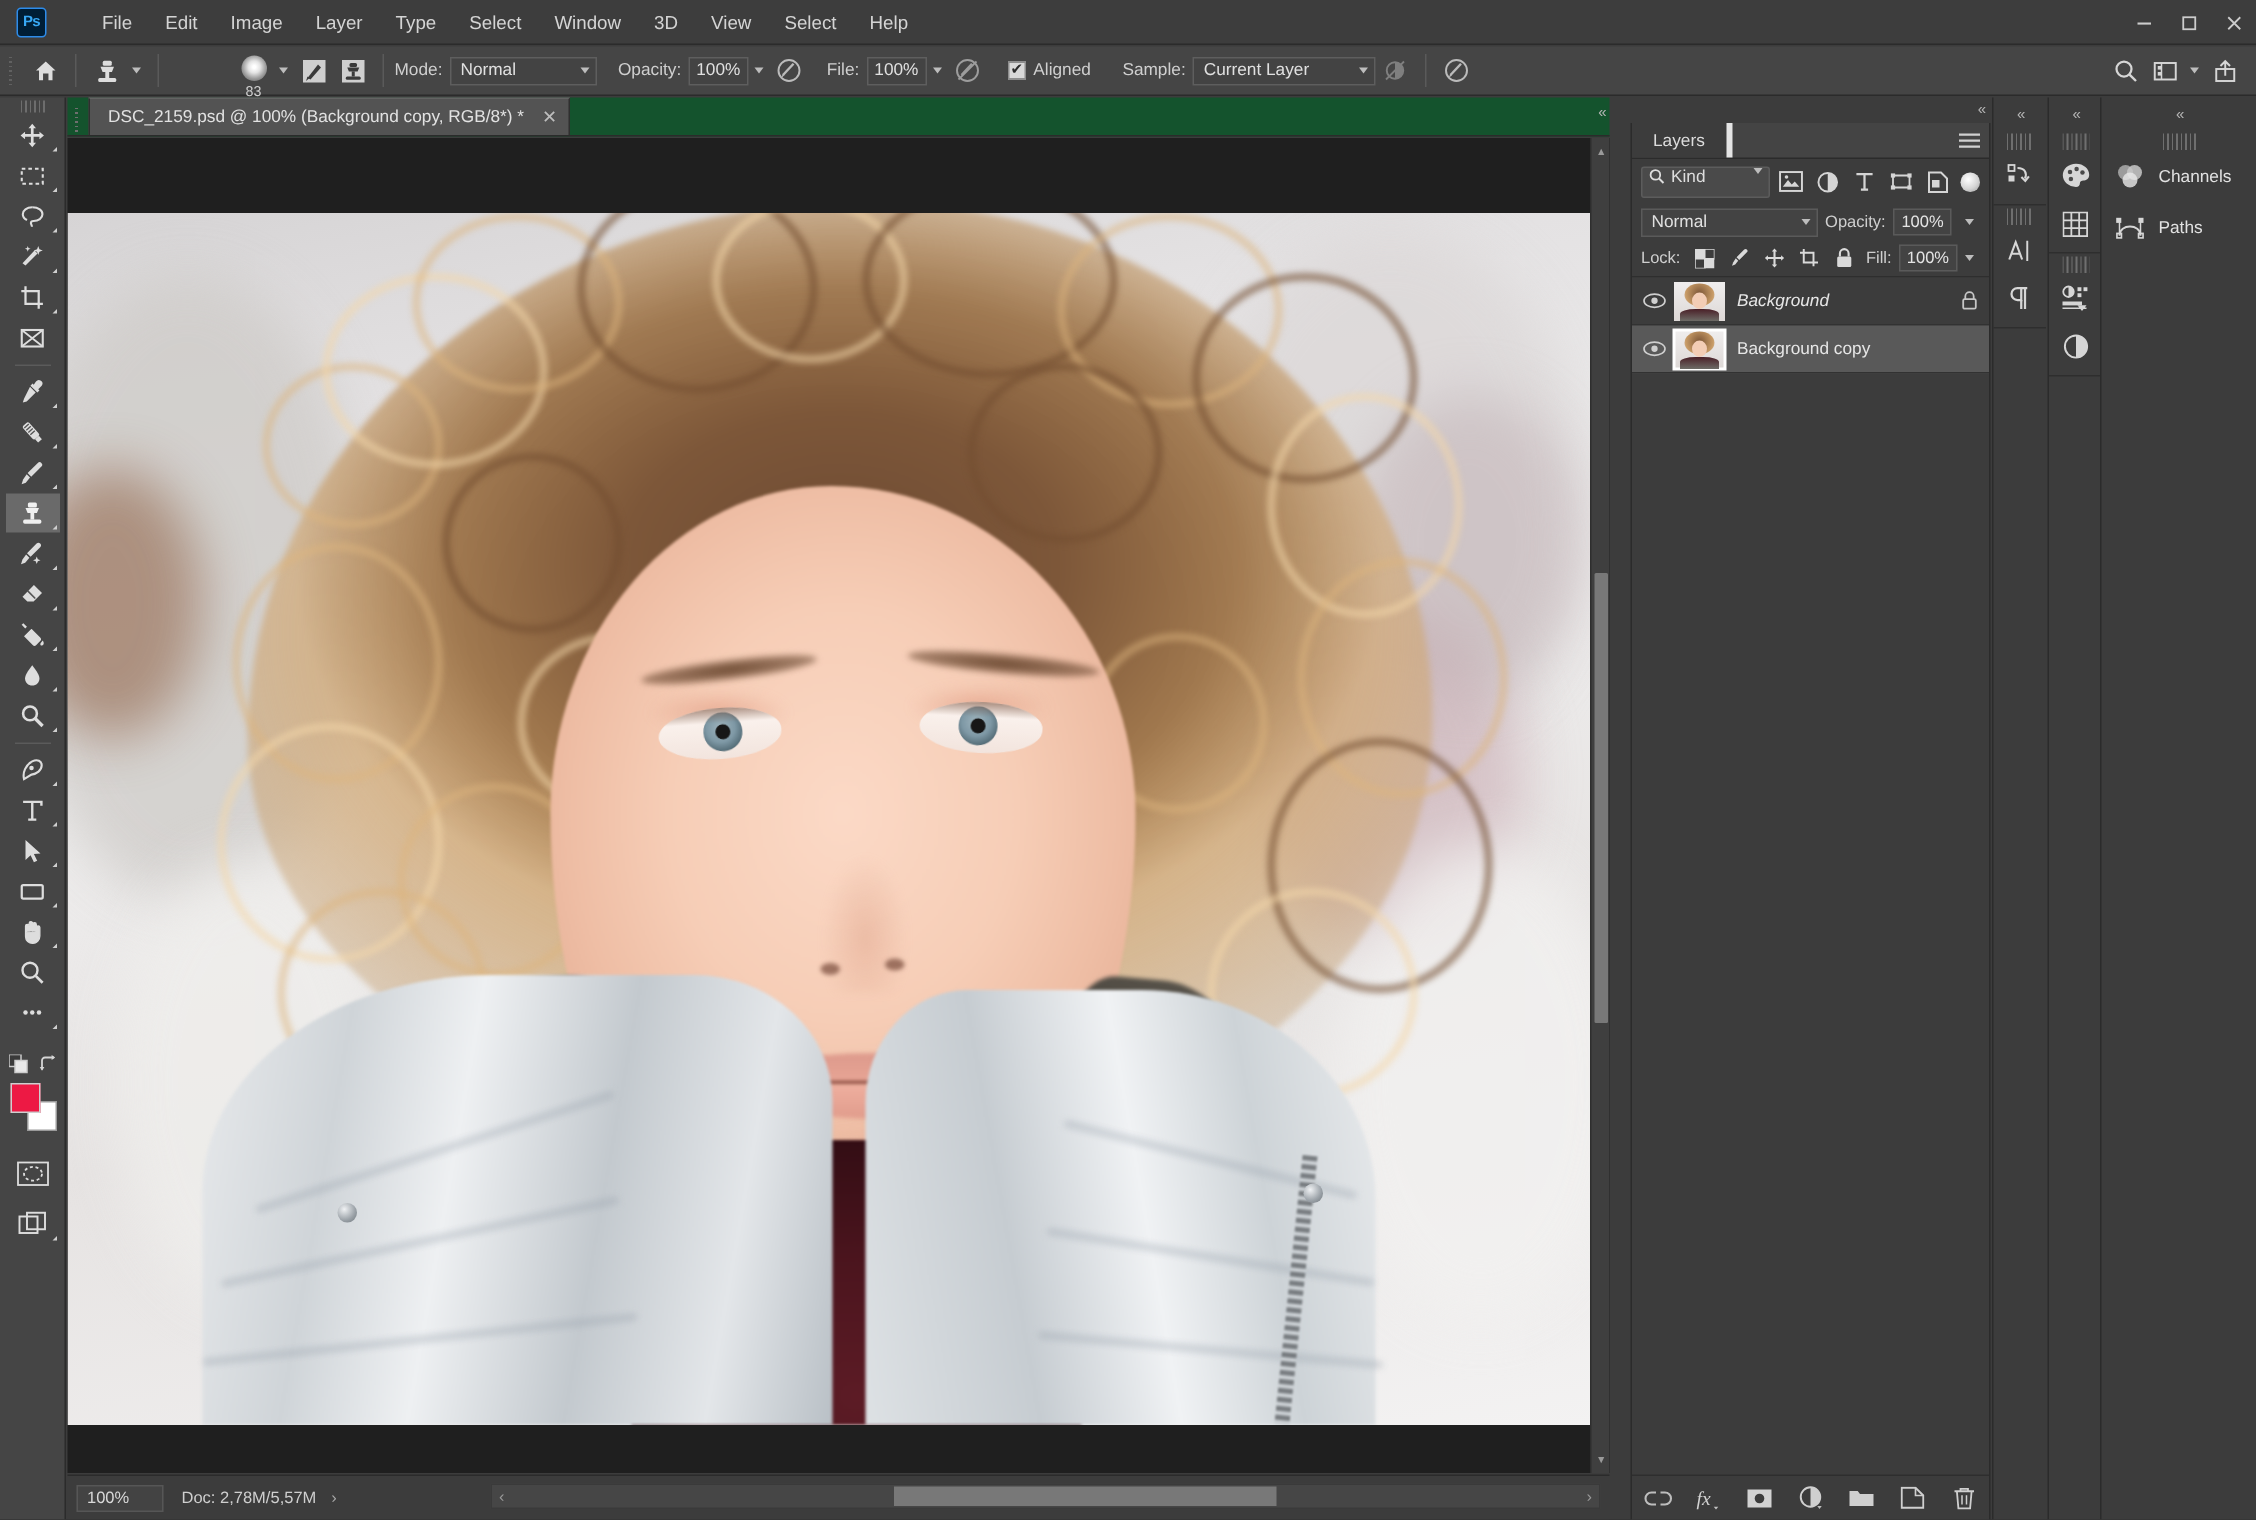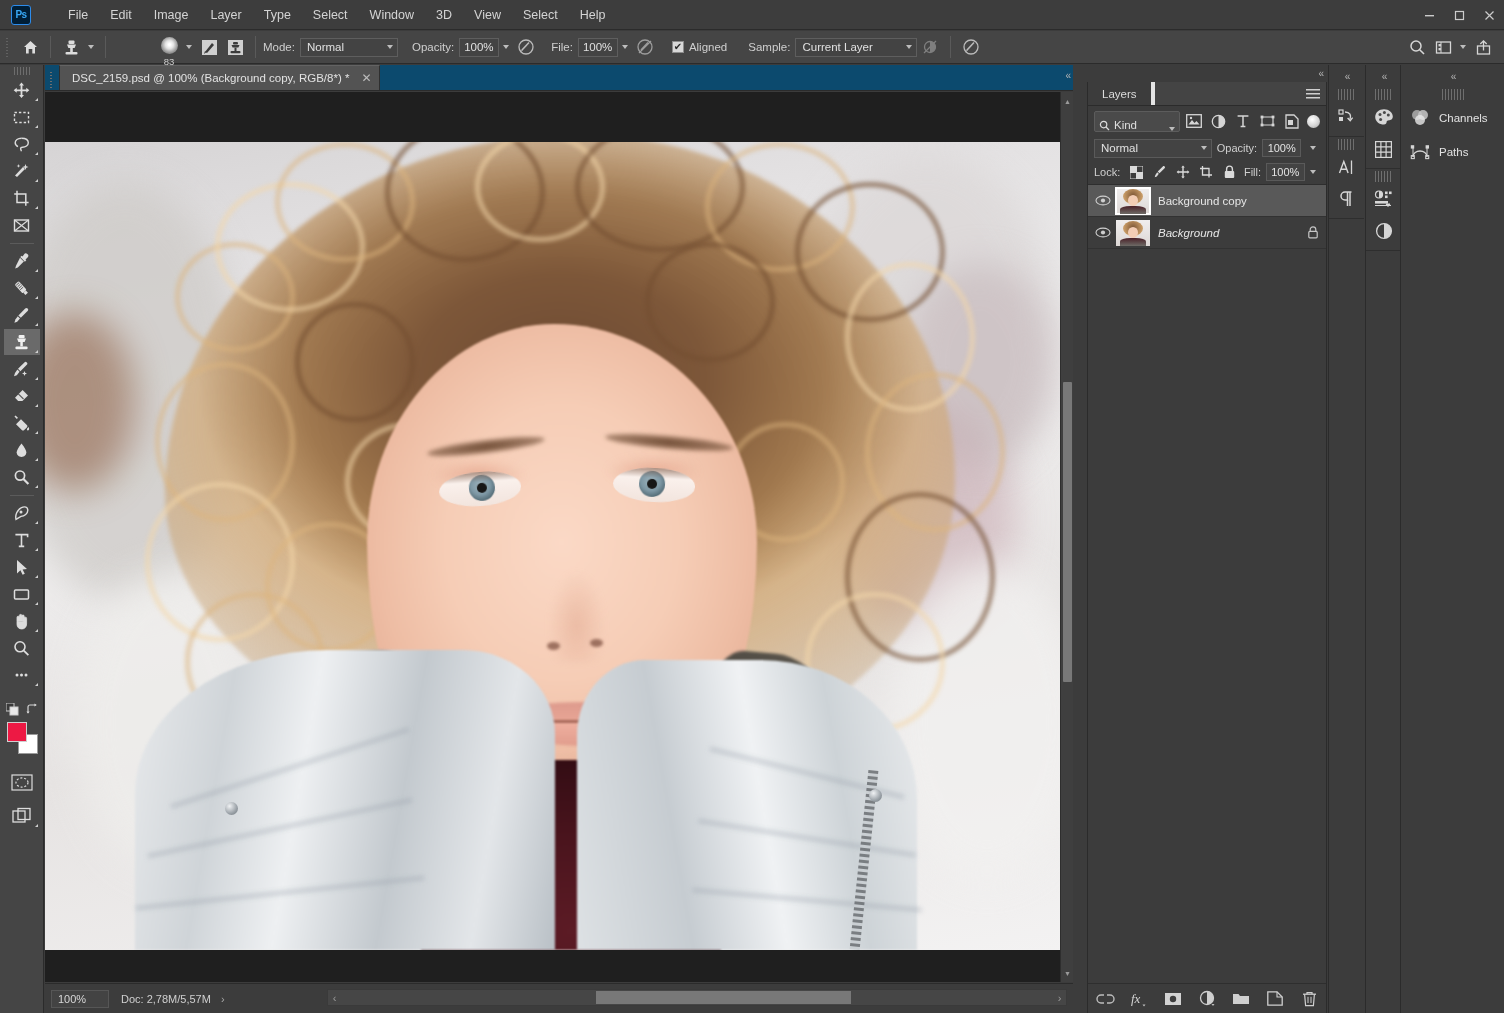--- a/index.html
+++ b/index.html
@@ -113,21 +113,21 @@
   .tool-sep { width: 24px; height: 1px; background: #5b5b5b; margin: 4px 0; }
   .swatches { position: relative; width: 36px; height: 40px; margin-top: 3px; }
   .sw-fg { position: absolute; left: 3px; top: 2px; width: 20px; height: 20px; background: #ed1944; border: 1px solid #cfcfcf; }
   .sw-bg { position: absolute; left: 14px; top: 14px; width: 20px; height: 20px; background: #ffffff; border: 1px solid #9a9a9a; }
   .sw-reset { position: absolute; left: 1px; top: -12px; width: 11px; height: 11px; }
   .sw-swap { position: absolute; right: 1px; top: -13px; width: 12px; height: 12px; color: #d5d5d5; }
 
   
   .tabbar {
     position: absolute; left: 45px; top: 65px; width: 1028px; height: 26px;
-    background: #0c4a6e; display: flex; align-items: center;
+    background: #14532d; display: flex; align-items: center;
     border-bottom: 1px solid #2b2b2b;
   }
   .tab-grip {
     width: 10px; height: 20px; margin-left: 2px; margin-right: 2px;
     background-image: repeating-linear-gradient(to bottom, #6f6f6f 0 1px, transparent 1px 3px);
     background-size: 2px 100%; background-repeat: no-repeat; background-position: 3px 4px;
   }
   .doc-tab {
     height: 25px; background: #535353; display: flex; align-items: center;
     padding: 0 8px 0 12px; font-size: 11.5px; color: #e2e2e2;
@@ -300,21 +300,21 @@
     background-image: linear-gradient(#cfcfcf 0 0), linear-gradient(#cfcfcf 0 0), linear-gradient(#cfcfcf 0 0);
     background-size: 14px 1.5px; background-repeat: no-repeat;
     background-position: 0 1px, 0 5px, 0 9px;
   }
   .panel-collapse-top {
     position: absolute; right: 4px; top: -14px; color: #b5b5b5; font-size: 10px; letter-spacing: -2px;
   }
   .filter-row { height: 30px; display: flex; align-items: center; padding: 0 6px; gap: 3px; }
   .kind-select {
     width: 88px; height: 21px; background: #4a4a4a; border: 1px solid #5c5c5c; border-radius: 2px;
-    display: flex; align-items: flex-end; gap: 4px; padding: 0 4px; font-size: 11.5px; color: #dedede;
+    display: flex; align-items: flex-start; gap: 4px; padding: 0 4px; font-size: 11.5px; color: #dedede;
   }
   .filt-icon { width: 22px; height: 22px; display: flex; align-items: center; justify-content: center; color: #d5d5d5; }
   .toggle-knob {
     width: 13px; height: 13px; border-radius: 50%;
     background: radial-gradient(circle at 40% 35%, #fff, #d5d5d5 55%, #9b9b9b);
     margin-left: 2px;
   }
   .blend-row { height: 24px; display: flex; align-items: center; padding: 0 6px; gap: 5px; }
   .blend-select {
     width: 120px; height: 19px; background: #434343; border: 1px solid #5a5a5a;
@@ -971,54 +971,54 @@
       </div>
       <div style="flex:1"></div>
       <span class="small-label">Fill:</span>
       <div class="num-field" style="margin-left:3px">100%</div>
       <span class="caret-btn">
           <span class="caret"></span>
         </span>
     </div>
 
     <div class="layer-list">
-      <div class="layer-row selected">
-        <div class="eye-cell">
-          <svg width="16" height="11" viewBox="0 0 16 11">
-              <ellipse cx="8" cy="5.5" rx="7" ry="4.4" fill="none" stroke="#cfcfcf" stroke-width="1.1"></ellipse>
-              <circle cx="8" cy="5.5" r="2.1" fill="#cfcfcf"></circle>
-            </svg>
-        </div>
-        <div class="thumb sel-border">
-          <div class="t-hair"></div>
-            <div class="t-face"></div>
-            <div class="t-body"></div>
-        </div>
-        <div class="layer-name">Background copy</div>
-      </div>
       <div class="layer-row">
         <div class="eye-cell">
           <svg width="16" height="11" viewBox="0 0 16 11">
               <ellipse cx="8" cy="5.5" rx="7" ry="4.4" fill="none" stroke="#cfcfcf" stroke-width="1.1"></ellipse>
               <circle cx="8" cy="5.5" r="2.1" fill="#cfcfcf"></circle>
             </svg>
         </div>
         <div class="thumb">
           <div class="t-hair"></div>
             <div class="t-face"></div>
             <div class="t-body"></div>
         </div>
         <div class="layer-name locked">Background</div>
         <div class="lock-badge">
           <svg width="12" height="13" viewBox="0 0 12 13">
               <path d="M3.2 5.4 V3.6 A2.8 2.8 0 0 1 8.8 3.6 V5.4" fill="none" stroke="#c6c6c6" stroke-width="1.2"></path>
               <rect x="1.8" y="5.4" width="8.4" height="6.4" rx="1" fill="none" stroke="#c6c6c6" stroke-width="1.2"></rect>
             </svg>
         </div>
       </div>
+      <div class="layer-row selected">
+        <div class="eye-cell">
+          <svg width="16" height="11" viewBox="0 0 16 11">
+              <ellipse cx="8" cy="5.5" rx="7" ry="4.4" fill="none" stroke="#cfcfcf" stroke-width="1.1"></ellipse>
+              <circle cx="8" cy="5.5" r="2.1" fill="#cfcfcf"></circle>
+            </svg>
+        </div>
+        <div class="thumb sel-border">
+          <div class="t-hair"></div>
+            <div class="t-face"></div>
+            <div class="t-body"></div>
+        </div>
+        <div class="layer-name">Background copy</div>
+      </div>
     </div>
 
     <div class="layer-footer">
       <div class="lf-icon">
         <svg width="19" height="12" viewBox="0 0 19 12">
             <path d="M8 2 H5 A4 4 0 0 0 5 10 H8" fill="none" stroke="#bdbdbd" stroke-width="1.4"></path>
             <path d="M11 2 H14 A4 4 0 0 1 14 10 H11" fill="none" stroke="#bdbdbd" stroke-width="1.4"></path>
           </svg>
       </div>
       <div class="lf-icon">

